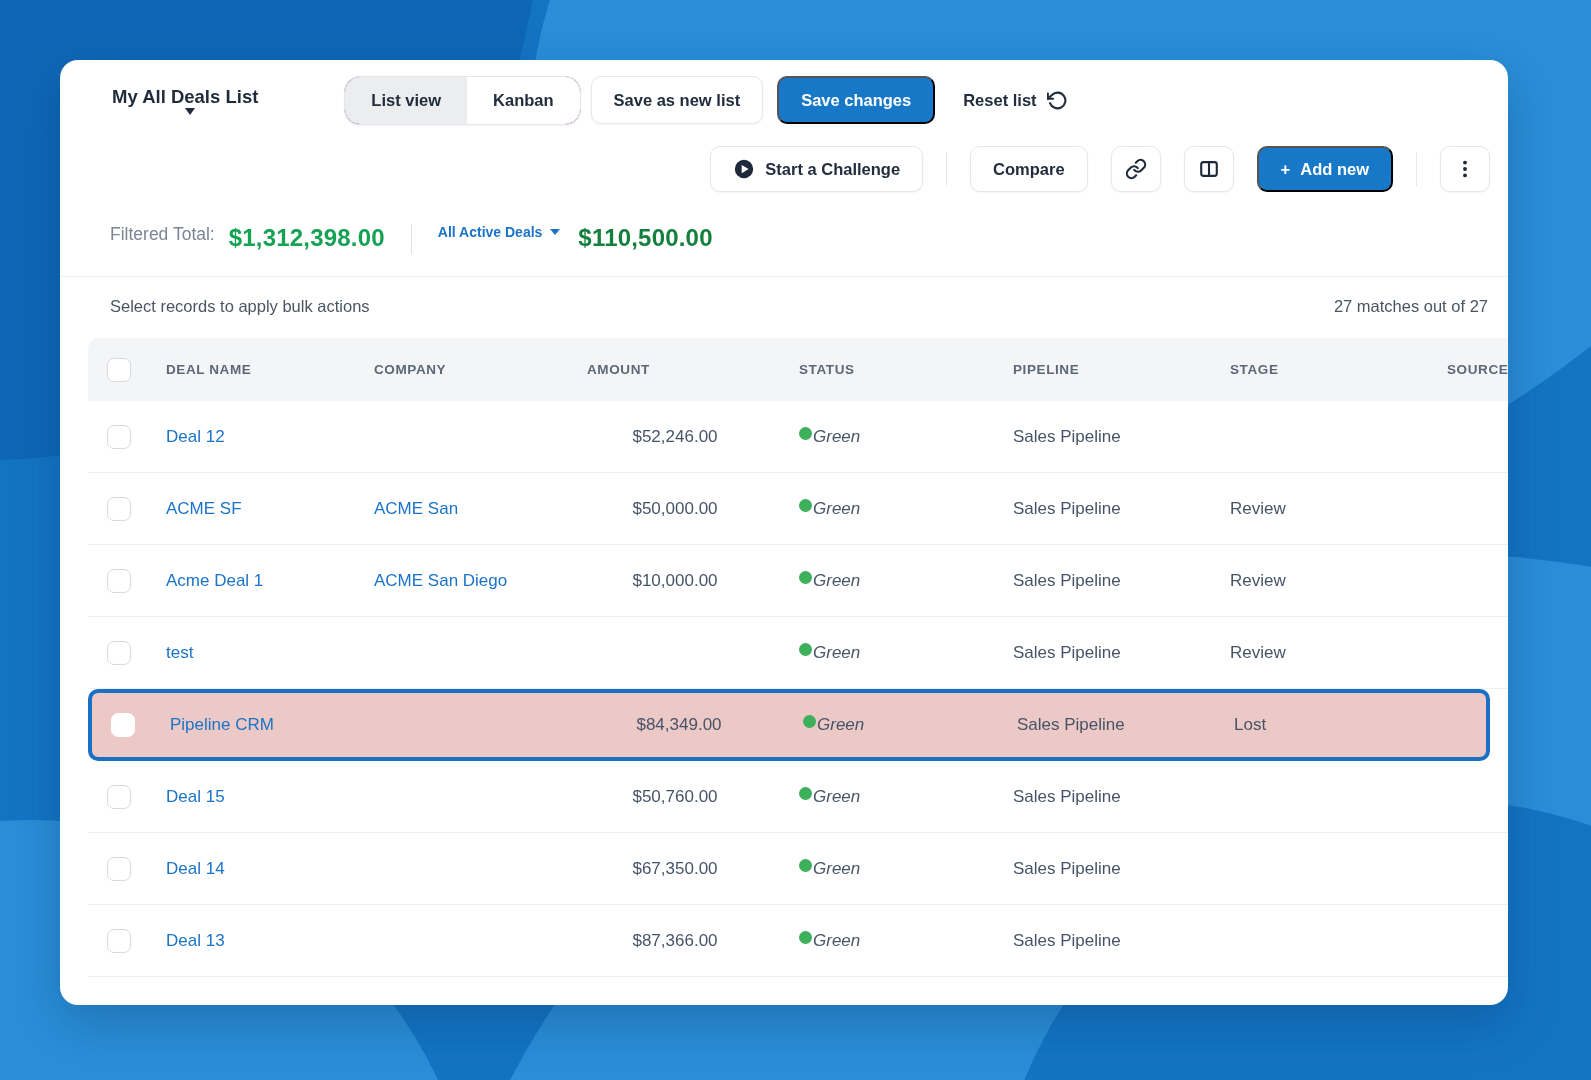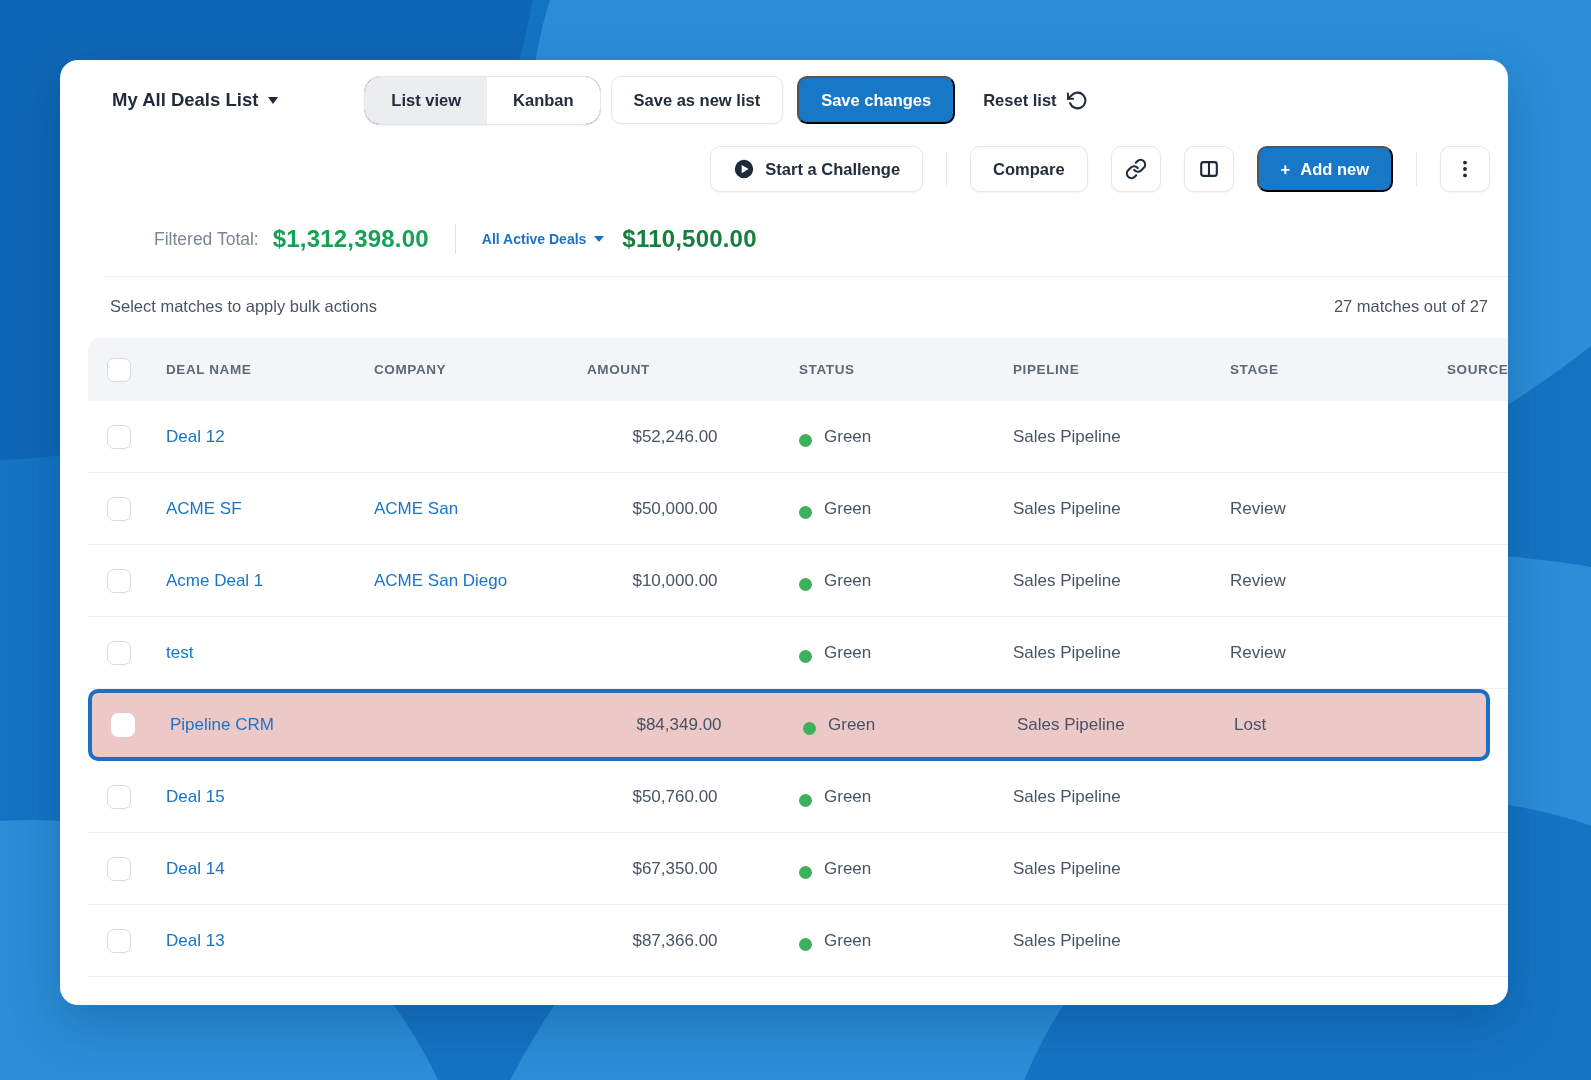--- a/index.html
+++ b/index.html
@@ -14,21 +14,21 @@
   .sw-light-br { width:1700px; height:1250px; bottom:-760px; right:-520px; background:#2a8ed8; transform:rotate(-22deg); }
   .sw-dark-br  { width:900px; height:900px; bottom:-620px; right:-300px; background:#1474c4; }
   .sw-light-bl { width:900px; height:900px; bottom:-640px; left:-420px; background:#2a8ed8; }
 
   .card { position:absolute; left:60px; top:60px; width:1448px; height:945px;
           background:#ffffff; border-radius:18px; overflow:hidden;
           box-shadow:0 18px 50px rgba(6,48,88,.28); z-index:2; }
 
   
   .toolbar1 { display:flex; align-items:center; margin:16px 20px 0 52px; height:48px; }
-  .list-title { font-size:18.5px; font-weight:700; color:#1f2a3a; display:flex; align-items:center; cursor:pointer; }
+  .list-title { font-size:18.5px; font-weight:700; color:#1f2a3a; display:flex; align-items:center; cursor:pointer;flex-direction:column; }
   .caret { width:0; height:0; border-left:5.5px solid transparent; border-right:5.5px solid transparent;
            border-top:7px solid currentColor; display:inline-block; margin-left:10px; }
   .seg { display:flex; border:1px solid #e3e6ea; border-radius:16px; overflow:hidden; background:#701a75;
          margin-left:86px; height:49px; box-shadow:0 1px 2px rgba(16,24,40,.05); }
   .seg-btn { padding:0 26px; display:flex; align-items:center; font-size:16.5px; font-weight:700; color:#222d3d; cursor:pointer; background:#fff; }
   .seg-btn.active { background:#ebedef; }
 
   .btn { height:48px; display:inline-flex; align-items:center; justify-content:center; border-radius:10px;
          font-size:16.5px; font-weight:700; cursor:pointer; }
   .btn-blue { background:#1878c8; color:#fff; padding:0 22px; }
@@ -41,21 +41,21 @@
 
   
   .toolbar2 { display:flex; align-items:center; justify-content:flex-end; gap:23px; margin:22px 18px 0 0; }
   .toolbar2 .btn { height:46px; }
   .icon-btn { width:50px; padding:0; }
   .vdiv { width:1px; height:34px; background:#e6e9ed; }
   .play-gap { gap:10px; display:inline-flex; align-items:center; }
   .kebab svg { display:block; }
 
   
-  .totals-wrap { display:flex; align-items:center; padding:32px 0 22px 50px; border-bottom:1px solid #edf0f3;margin-left:44px; }
+  .totals-wrap { display:flex; align-items:flex-start; padding:32px 0 22px 50px; border-bottom:1px solid #edf0f3; }
   .totals-label { font-size:17.5px; color:#7b8594; }
   .totals-amount { font-size:24px; font-weight:700; color:#15a254; margin-left:14px; letter-spacing:.2px; }
   .totals-div { width:1px; height:30px; background:#dde2e8; margin:0 26px; }
   .filter-link { font-size:14px; font-weight:700; color:#1b73c8; display:flex; align-items:center; cursor:pointer; }
   .filter-link .caret { border-top-width:6px; border-left-width:5px; border-right-width:5px; margin-left:8px; }
   .filter-amount { font-size:24px; font-weight:700; color:#15803d; margin-left:18px; letter-spacing:.2px; }
 
   
   .bulk-row { display:flex; justify-content:space-between; align-items:center; margin:20px 20px 0 50px;
               font-size:16.5px; color:#4a5563; }
@@ -63,21 +63,21 @@
   
   .table-wrap { margin:22px 0 0 28px; }
   .grid-row { display:grid; grid-template-columns:78px 208px 213px 212px 214px 217px 217px 180px; align-items:center; }
   .thead { background:#f4f5f7; height:63px; border-radius:12px 0 0 0; }
   .th { font-size:13.5px; font-weight:700; letter-spacing:.6px; color:#5c6878; cursor:pointer; }
   .checkbox-cell { padding-left:19px; }
   .checkbox { width:24px; height:24px; border-radius:7px; background:#fff; border:1.5px solid #d6dadf; cursor:pointer; }
   .row { height:72px; border-bottom:1px solid #eef0f3; font-size:17px; color:#475467; cursor:pointer; background:#fff; }
   .row .link { color:#1b73c8; font-weight:500; cursor:pointer; }
   .cell-amount { text-align:center; padding-right:36px; }
-  .cell-status { display:flex; align-items:flex-end; gap:12px; }
+  .cell-status { display:flex; align-items:flex-start; gap:1px;font-style:italic; }
   .dot { width:13px; height:13px; border-radius:50%; background:#3eb05b; flex:0 0 auto; }
   .row.highlighted { background:#ecc9c6; border:4px solid #1a70c5; border-radius:10px; margin-right:18px; }
   .row.highlighted .checkbox { background:#fff; border-color:#fff; }
 
   .ico { display:block; }
 </style>
 </head>
 <body>
 
 <div id="screen">
@@ -150,21 +150,21 @@
       <span class="totals-amount">$1,312,398.00</span>
       <span class="totals-div"></span>
       <span class="filter-link">
         <span>All Active Deals</span>
         <span class="caret"></span>
       </span>
       <span class="filter-amount">$110,500.00</span>
     </div>
 
     <div class="bulk-row">
-      <span>Select matches to apply bulk actions</span>
+      <span>Select records to apply bulk actions</span>
       <span>27 matches out of 27</span>
     </div>
 
     <div class="table-wrap">
       <div class="grid-row thead" id="header-row">
         <div class="checkbox-cell">
           <div class="checkbox"></div>
         </div>
       <div class="th">DEAL NAME</div>
           <div class="th">COMPANY</div>

